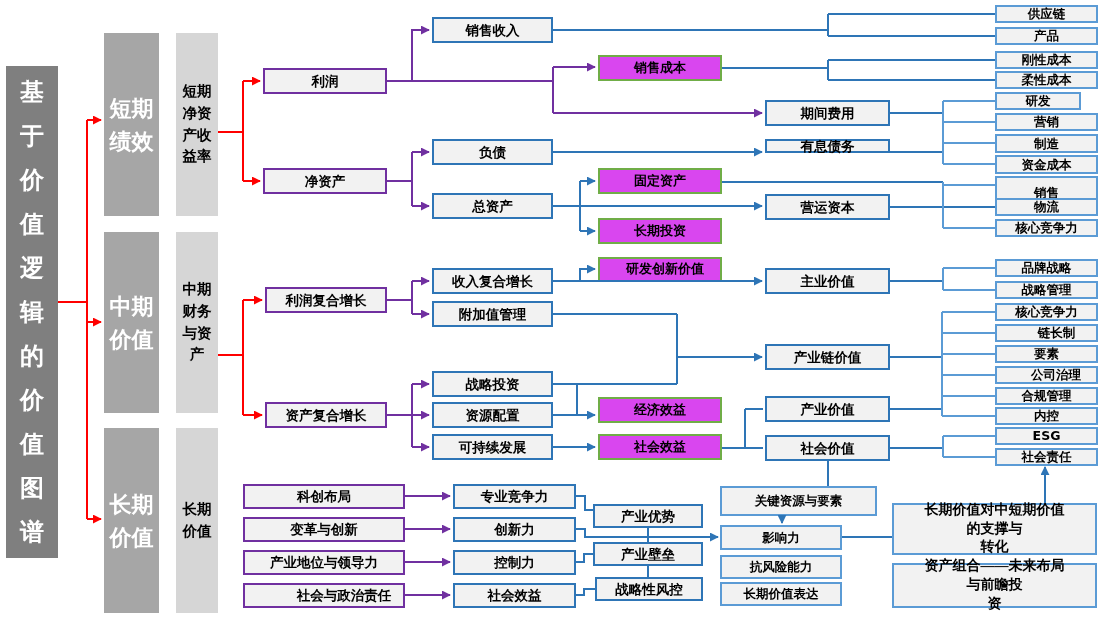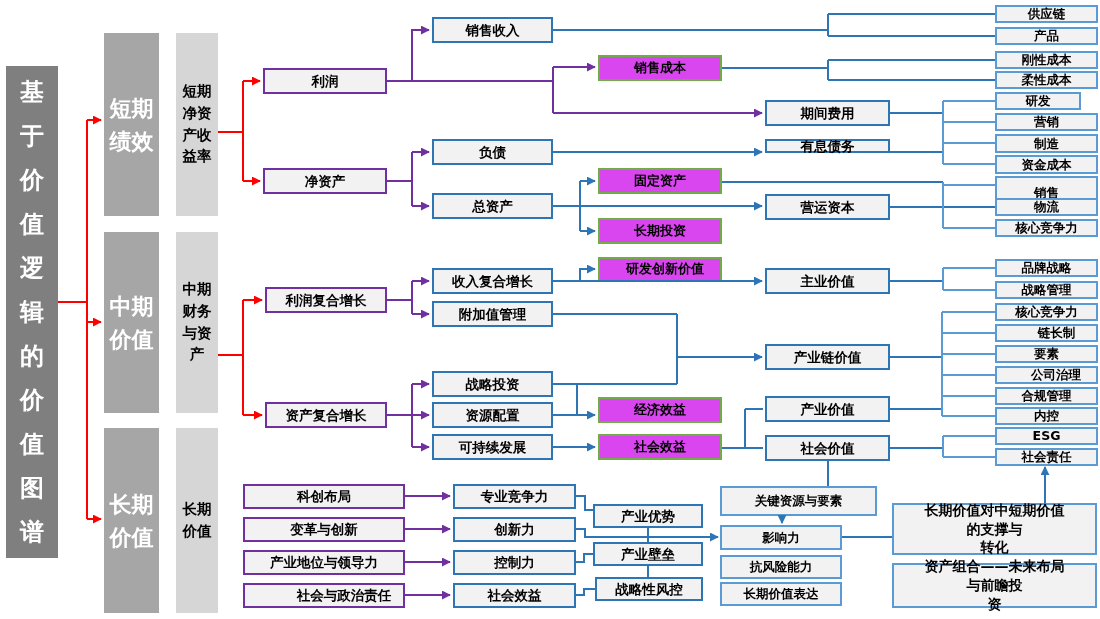--- a/index.html
+++ b/index.html
@@ -12,21 +12,21 @@
     position:absolute;box-sizing:border-box;display:flex;align-items:center;justify-content:center;
     text-align:center;font-weight:700;white-space:pre-line;z-index:1;color:#000;
   }
   .s-title {background:#7f7f7f;color:#fff;font-size:24px;line-height:44px;}
   .s-branch{background:#a6a6a6;color:#fff;font-size:22px;line-height:1.5;}
   .s-sub   {background:#d6d6d6;color:#000;font-size:14.5px;line-height:1.5;}
   .s-p     {background:#f2f2f2;border:2px solid #7030a0;font-size:13.5px;line-height:1.1;}
   .s-b     {background:#f2f2f2;border:2px solid #2e75b6;font-size:13.5px;line-height:1.1;}
   .s-lb    {background:#f2f2f2;border:2px solid #5b9bd5;font-size:12.5px;line-height:1.05;}
   .s-g     {background:#d946ef;border:2px solid #70ad47;font-size:13px;line-height:1.1;}
-  .s-bigb  {background:#f2f2f2;border:2px solid #5b9bd5;font-size:14px;line-height:1.35;padding:2px 24px;}
+  .s-bigb  {background:#f2f2f2;border:2px solid #5b9bd5;font-size:14px;line-height:1.35;padding:2px 24px;font-family:Liberation Serif, serif;}
 </style>
 </head>
 <body>
 
 <div id="stage">
   <svg id="edges" viewBox="0 0 1100 619">
       <defs>
         <marker id="m-red" viewBox="0 0 10 10" refX="9" refY="5" markerWidth="4.5" markerHeight="4.5" orient="auto-start-reverse">
           <path d="M0,0 L10,5 L0,10 z" fill="#ff0000"></path>
         </marker>

